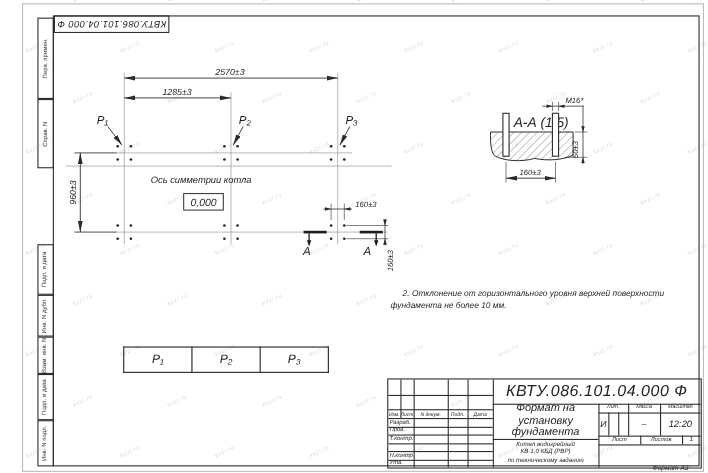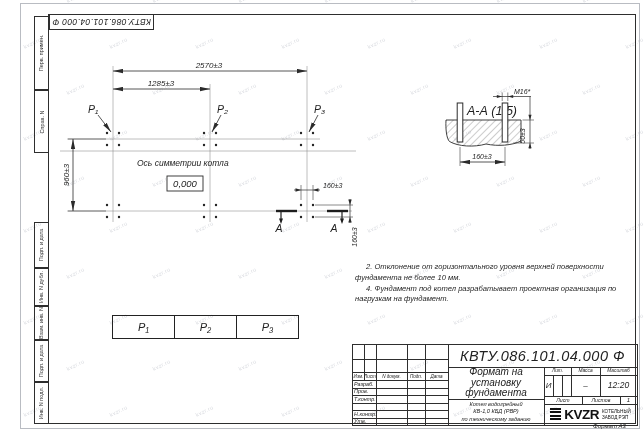--- a/index.html
+++ b/index.html
@@ -257,21 +257,20 @@
       <path d="M530,120 L528.4,114.8 L531.6,114.8 Z"></path>
         <path d="M530,143 L528.4,148.2 L531.6,148.2 Z"></path>
     </g>
     <text class="t7" x="514" y="94">M16*</text>
     <text class="t7" transform="translate(525,136) rotate(-90)" text-anchor="middle">50±3</text>
     <text class="t7" x="482" y="159" text-anchor="middle">160±3</text>
   </svg>
 
   <div class="abs notes">
     <p>2.  Отклонение от горизонтального уровня верхней поверхности фундамента не более 10 мм.</p>
-    <p>4.  Фундамент под котел разрабатывает проектная организация по нагрузкам на фундамент.</p>
   </div>
 
   <table class="abs ltable">
     <tbody>
         <tr>
       <th>P₁</th>
       <th>P₂</th>
       <th>P₃</th>
     </tr>
   </tbody>
@@ -330,22 +329,16 @@
     <div class="tcell" style="left:218px;top:22px;width:29px;height:7.5px;font-size:4.8px;">Масса</div>
     <div class="tcell" style="left:247px;top:22px;width:37px;height:7.5px;font-size:4.8px;">Масштаб</div>
     <div class="tcell" style="left:191px;top:29.5px;width:9px;height:21.5px;font-size:8px;">И</div>
     <div class="tcell" style="left:218px;top:29.5px;width:29px;height:21.5px;font-size:8px;">–</div>
     <div class="tcell" style="left:247px;top:29.5px;width:37px;height:21.5px;font-size:8.5px;">12:20</div>
 
     <div class="tcell" style="left:191px;top:51px;width:38px;height:8px;font-size:5.2px;">Лист</div>
     <div class="tcell" style="left:229px;top:51px;width:38px;height:8px;font-size:5.2px;">Листов</div>
     <div class="tcell" style="left:267px;top:51px;width:17px;height:8px;font-size:6px;">1</div>
 
-    <div class="tcell" style="left:191px;top:59px;width:93px;height:21px;gap:3px;">
-      <div class="coil"></div>
-      <span class="kvzr">KVZR</span>
-      <div class="company pre">КОТЕЛЬНЫЙ
-ЗАВОД РЭП</div>
-    </div>
   </div>
 
   <div class="abs fmt">Формат А3</div>
 </div>
 
 </body></html>

